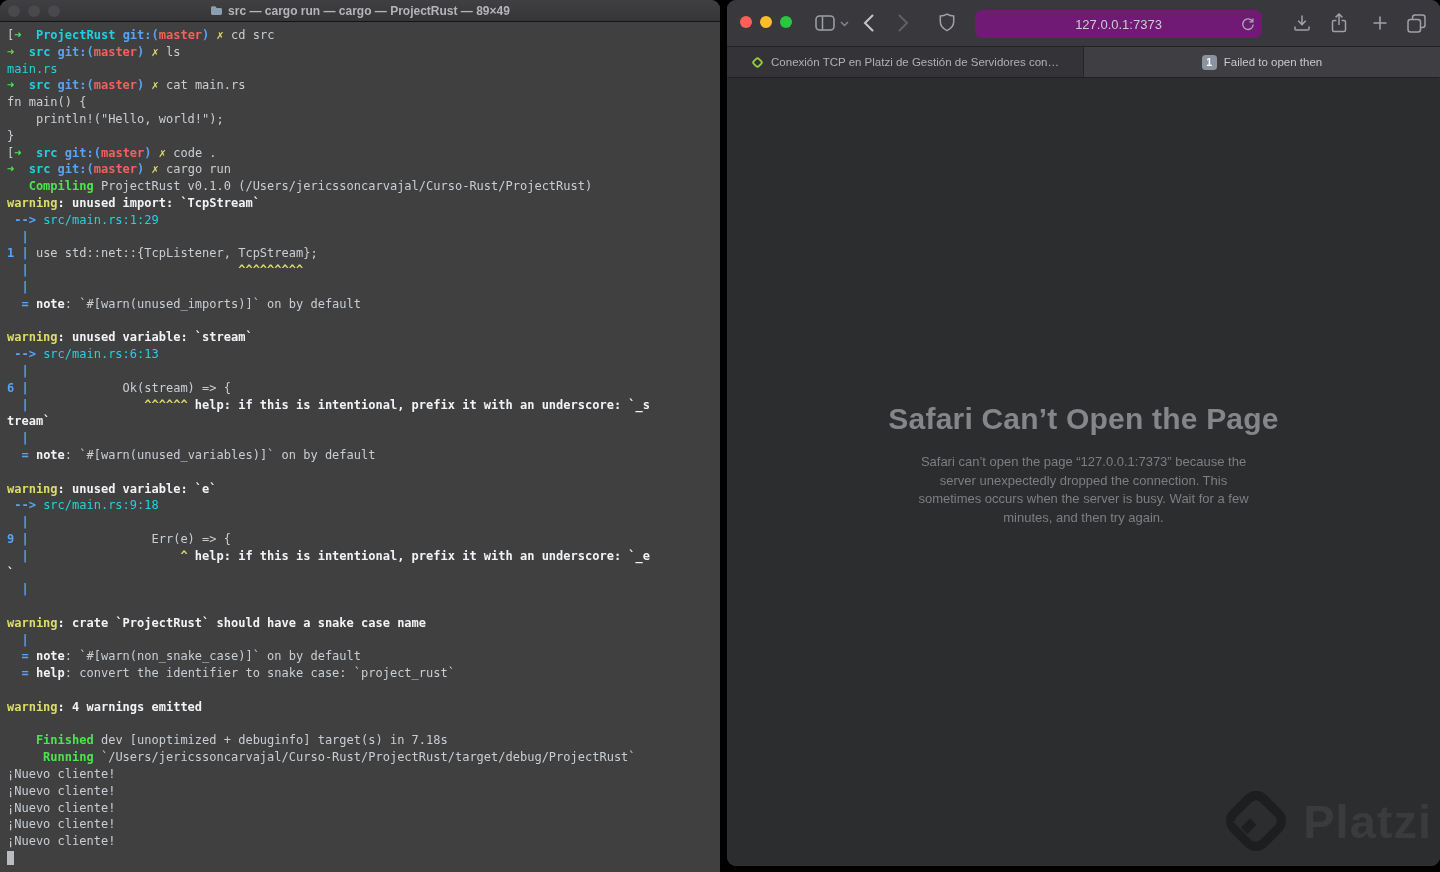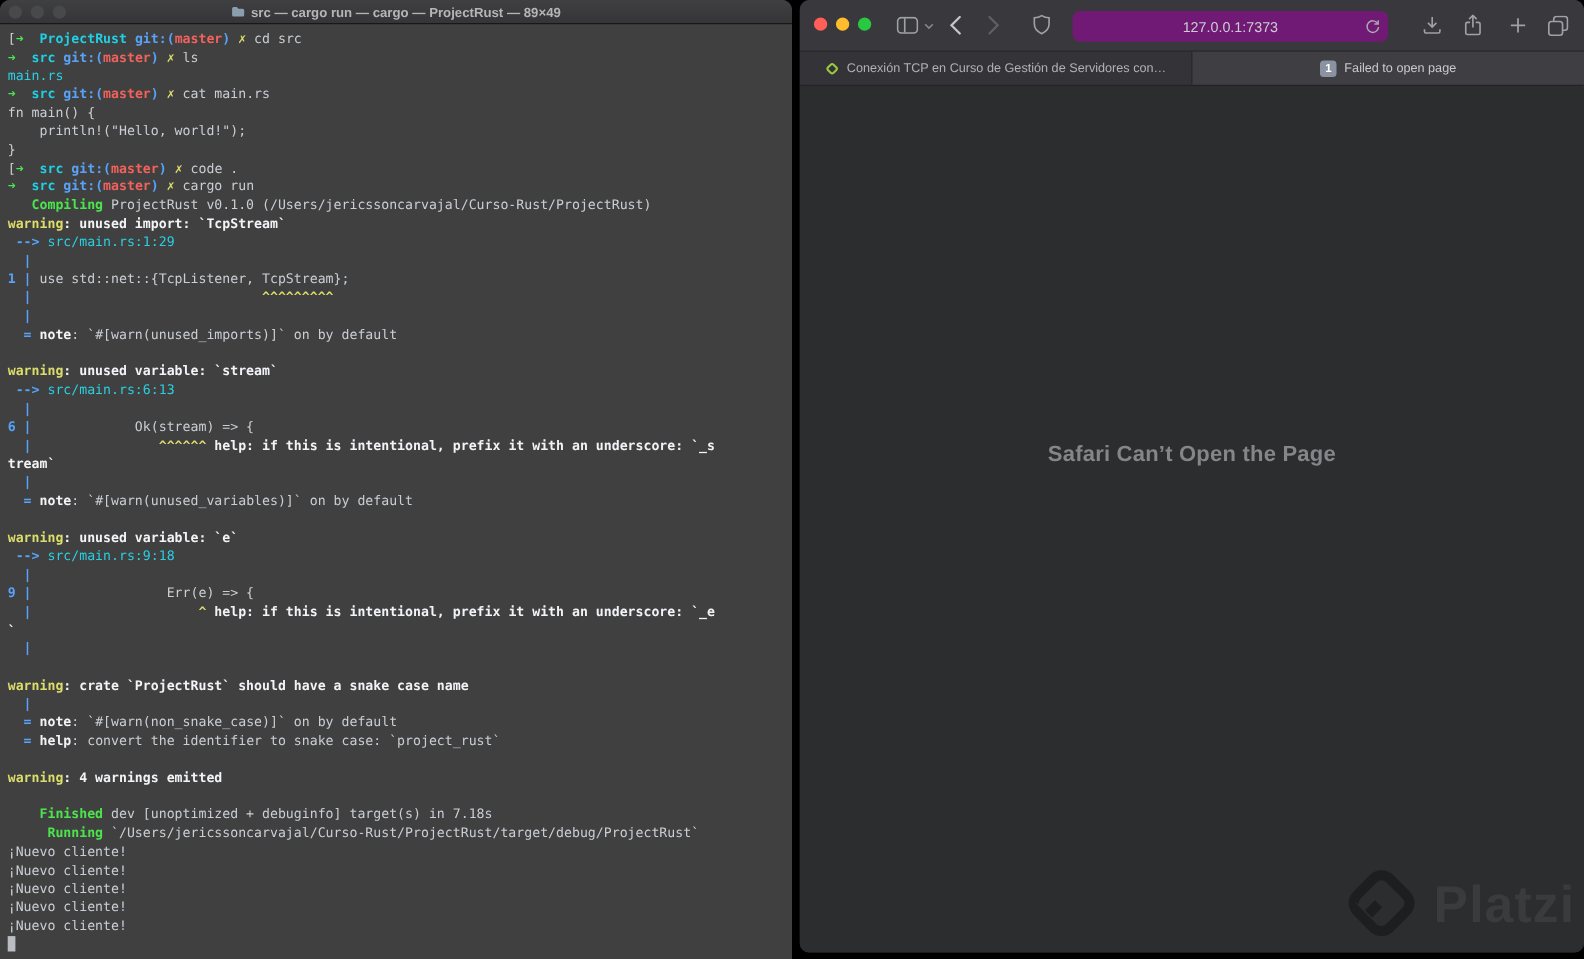--- a/index.html
+++ b/index.html
@@ -58,21 +58,21 @@
                text-overflow:ellipsis; }
   .tab.active .tab-title { color:#c9cacd; }
   .tab-badge { min-width:15px; height:15px; border-radius:3.5px; background:#8b93a0;
                color:#fff; font-size:10.5px; font-weight:bold; line-height:15px;
                text-align:center; flex:none; padding:0 2px; }
   .favicon { flex:none; display:flex; }
 
   .page { position:absolute; top:79px; left:0; right:0; bottom:0; background:#2c2d2f; }
 
   .error-block { position:absolute; top:323px; left:0; right:0; text-align:center; }
-  .error-heading { font-size:20px; font-weight:bold; color:#85858a; letter-spacing:0.2px; }
+  .error-heading { font-size:30px; font-weight:bold; color:#85858a; letter-spacing:0.2px; }
   .error-body { width:338px; margin:17px auto 0; font-size:13px; line-height:18.5px;
                 color:#7e7e83; }
 
   .watermark { position:absolute; right:8px; bottom:10px; display:flex; align-items:center;
                gap:12px; }
   .wm-text { font-size:47px; font-weight:bold; color:#3a3b3d; letter-spacing:1px; }
 </style>
 </head>
 <body>
 
@@ -166,31 +166,32 @@
     </button>
   </div>
 
   <div class="tabbar">
     <div class="tab inactive">
       <span class="favicon">
         <svg width="13" height="13" viewBox="0 0 14 14">
           <rect x="3.2" y="3.2" width="7.6" height="7.6" rx="2" transform="rotate(45 7 7)" fill="none" stroke="#98ca3f" stroke-width="2"></rect>
         </svg>
       </span>
-      <span class="tab-title">Conexión TCP en Curso de Gestión de Servidores con…</span>
+      <span class="tab-title">Conexión TCP en Platzi de Gestión de Servidores con…</span>
     </div>
     <div class="tab active">
       <span class="tab-badge">1</span>
-      <span class="tab-title">Failed to open page</span>
+      <span class="tab-title">Failed to open then</span>
     </div>
   </div>
 
   <div class="page">
     <div class="error-block">
       <div class="error-heading">Safari Can’t Open the Page</div>
+      <div class="error-body">Safari can’t open the page “127.0.0.1:7373” because the server unexpectedly dropped the connection. This sometimes occurs when the server is busy. Wait for a few minutes, and then try again.</div>
     </div>
 
     <div class="watermark">
       <svg width="70" height="70" viewBox="0 0 100 100">
         <rect x="20" y="20" width="60" height="60" rx="15" transform="rotate(45 50 50)" fill="none" stroke="#1d1e20" stroke-width="13"></rect>
         <path d="M16 50 L46 80 L46 54 Z" fill="#2c2d2f"></path>
         <path d="M33 64 L46 51" stroke="#1d1e20" stroke-width="13" stroke-linecap="butt"></path>
       </svg>
       <span class="wm-text">Platzi</span>
     </div>

